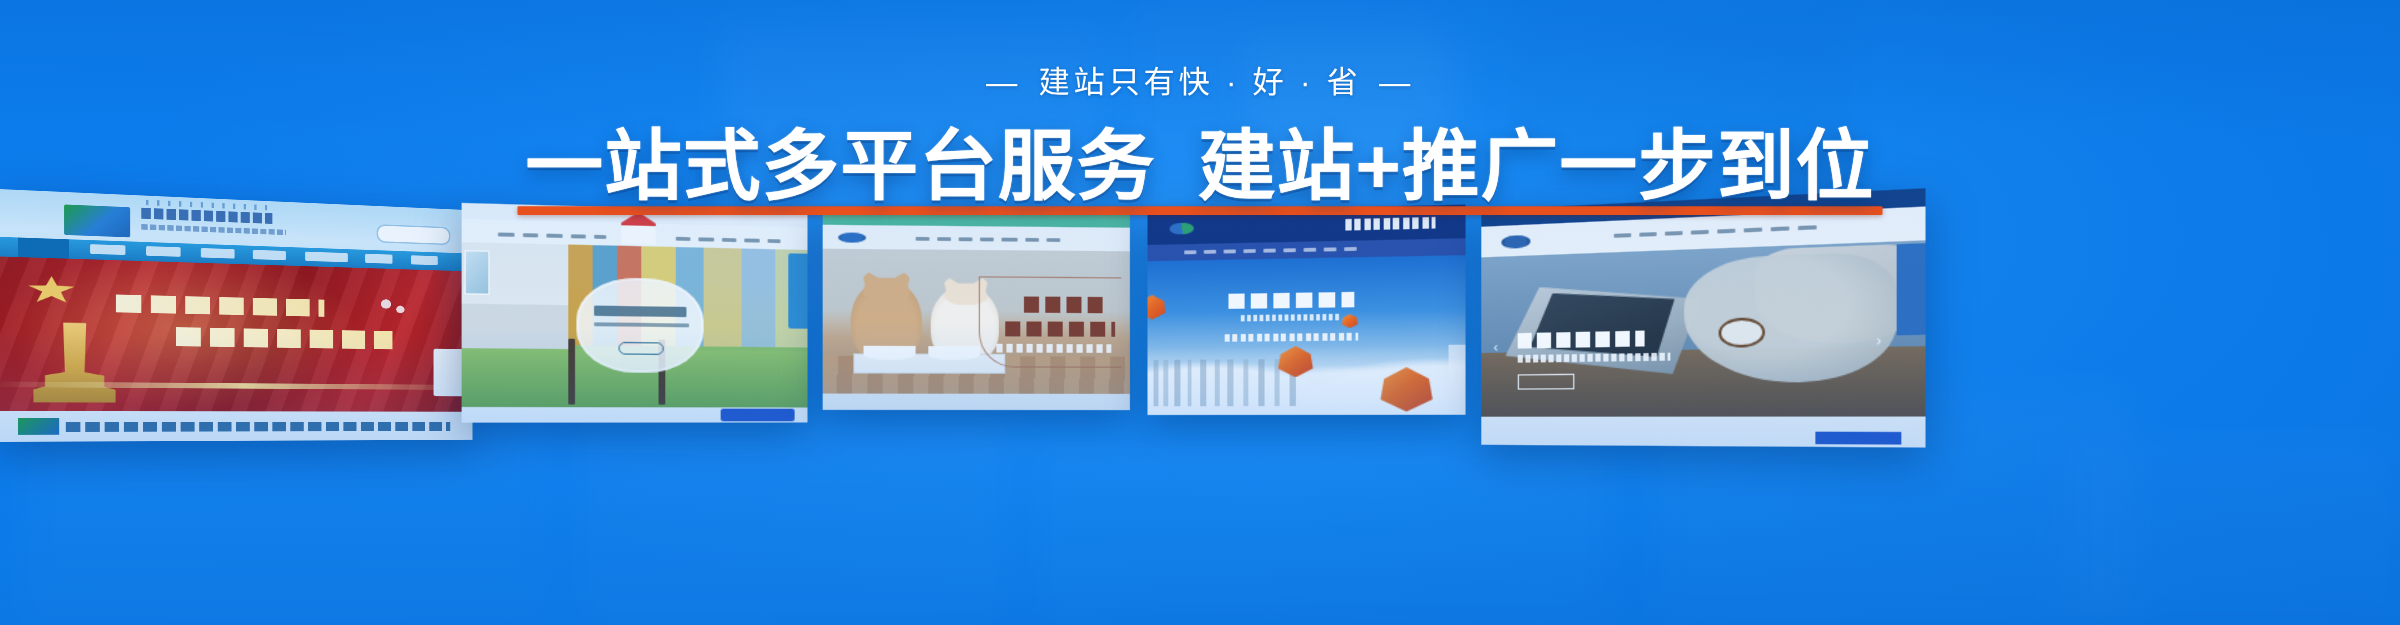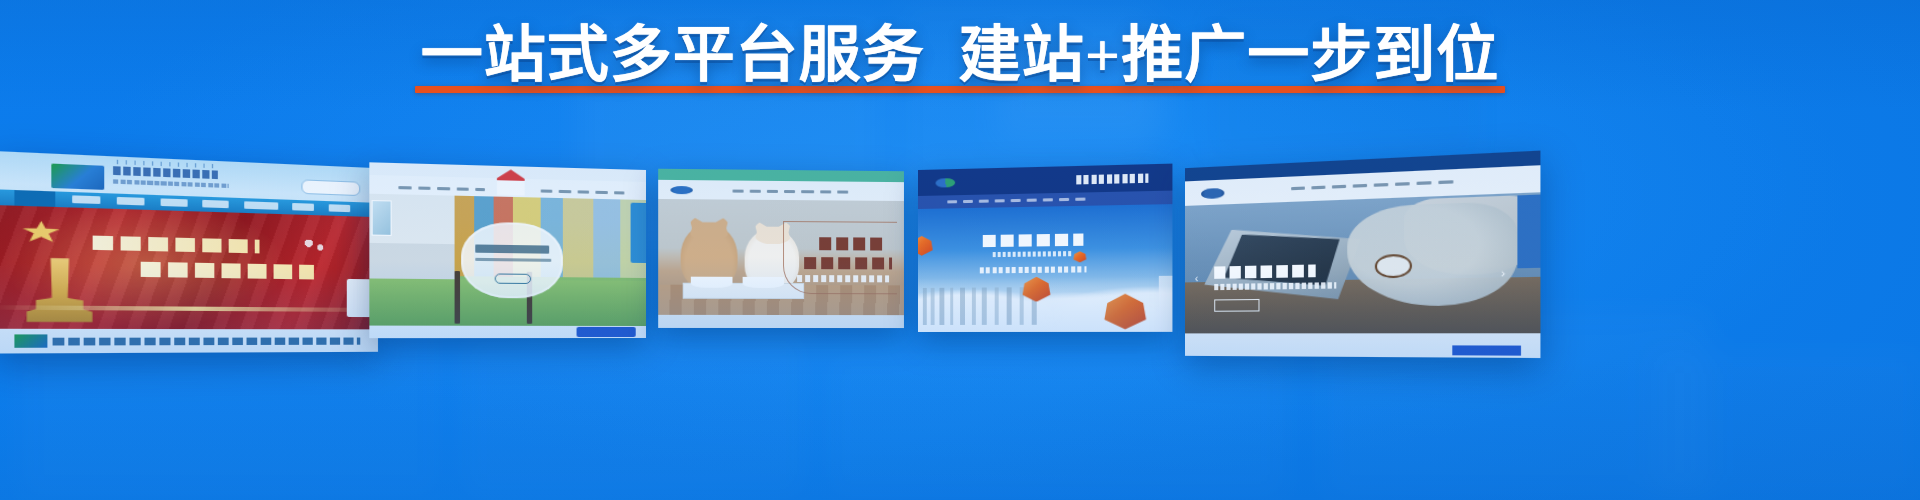--- a/index.html
+++ b/index.html
@@ -30,21 +30,21 @@
   .heads{position:absolute;left:0;right:0;top:0;text-align:center;z-index:6;}
 
   .subtitle{
     margin-top:54px;
     color:#ffffff;font-size:25px;letter-spacing:3px;font-weight:400;
     white-space:nowrap;line-height:1;
     text-shadow:0 1px 3px rgba(0,40,90,.35);
   }
   .subtitle .dash{display:inline-block;margin:0 14px;font-weight:300;}
 
-  .title-wrap{position:relative;display:inline-block;margin-top:22px;font-family:Liberation Serif, serif;}
+  .title-wrap{position:relative;display:inline-block;margin-top:22px;}
   .title{
     position:relative;z-index:2;
     font-size:62px;line-height:1.08;font-weight:800;color:#ffffff;
     letter-spacing:1px;white-space:nowrap;
     text-shadow:
        0 0 1px rgba(255,255,255,.9),
        0 3px 0 rgba(9,66,140,.45),
        0 6px 14px rgba(5,50,110,.45);
   }
   .title .gap{display:inline-block;width:34px;}
@@ -301,20 +301,23 @@
     <div class="ghost" style="left:1%;top:60%;width:22%;height:40%;background:rgba(255,255,255,.07);"></div>
     <div class="ghost" style="left:24%;top:66%;width:18%;height:34%;background:rgba(255,255,255,.09);"></div>
     <div class="ghost" style="left:43%;top:70%;width:24%;height:30%;background:rgba(255,255,255,.08);"></div>
     <div class="ghost" style="left:69%;top:62%;width:20%;height:38%;background:rgba(255,255,255,.07);"></div>
     <div class="ghost" style="left:86%;top:70%;width:14%;height:30%;background:rgba(255,255,255,.06);"></div>
   </div>
   <div class="bg-vignette"></div>
 
   <div class="heads">
 
+    <div class="subtitle">
+      <span class="dash">—</span><span>建站只有快 · 好 · 省</span><span class="dash">—</span>
+    </div>
 
     <div class="title-wrap">
       <div class="title">
         <span>一站式多平台服务</span><span class="gap"></span><span>建站+推广一步到位</span>
       </div>
       <div class="title-underline"></div>
     </div>
 
   </div>
 

